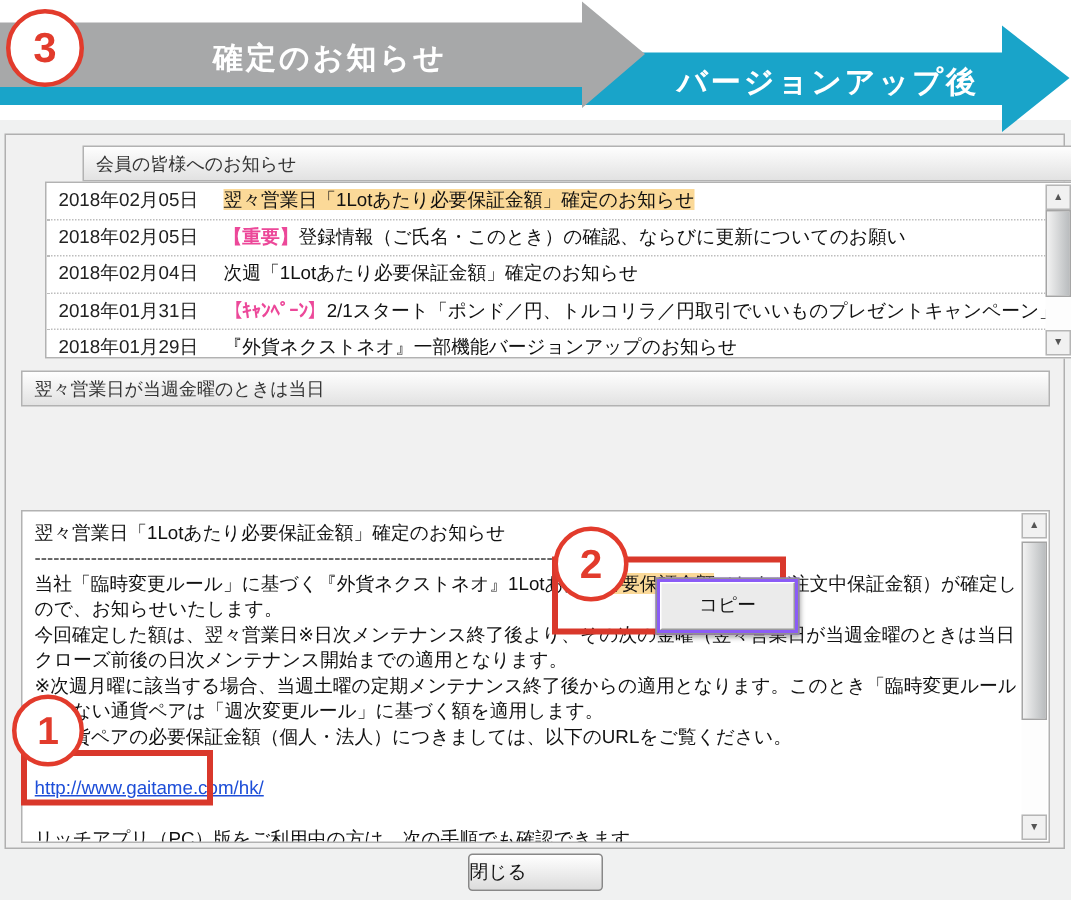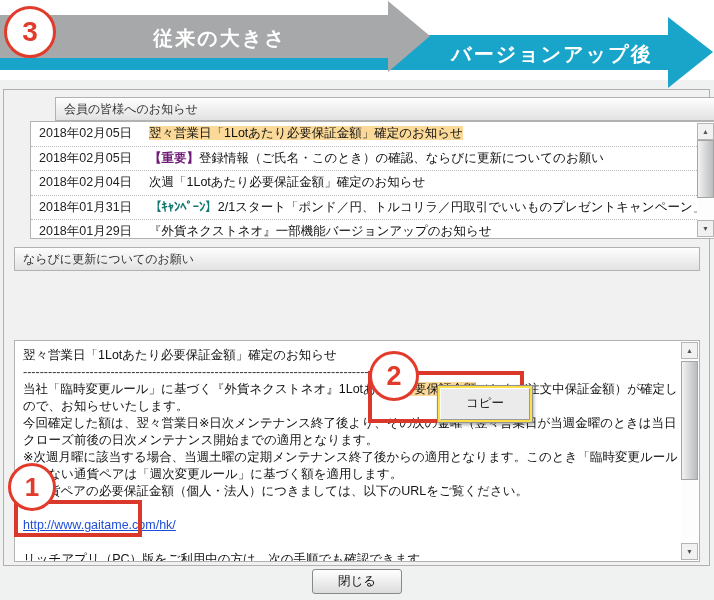--- a/index.html
+++ b/index.html
@@ -17,22 +17,22 @@
 
   .sec-header{position:absolute;left:14px;width:686px;height:24px;box-sizing:border-box;
               border:1px solid #b2b2b2;background:linear-gradient(#fefefe,#e2e2e2);
               font-size:12px;color:#333;line-height:22px;padding-left:8px;}
   .listbox{position:absolute;left:30px;width:686px;background:#fff;box-sizing:border-box;
            border:1px solid #b2b2b2;overflow:hidden;}
   .row{height:23.5px;line-height:23.5px;border-bottom:1px dotted #bdbdbd;font-size:12.5px;
        white-space:nowrap;overflow:hidden;padding-left:8px;padding-right:22px;color:#111;}
   .row .date{display:inline-block;width:110px;color:#222;}
   .hl{background:#fbd998;}
-  .red{color:#701a75;font-weight:bold;}
-  .blue{color:#0f766e;font-weight:bold;}
+  .red{color:#ec4899;font-weight:bold;}
+  .blue{color:#ec4899;font-weight:bold;}
 
   .scrollbar{position:absolute;top:1px;right:1px;bottom:1px;width:17px;background:#fdfdfd;}
   .sb-btn{position:absolute;left:0;width:17px;height:17px;box-sizing:border-box;background:#f1f1f1;
           border:1px solid #b5b5b5;font-size:7px;color:#555;text-align:center;line-height:15px;}
   .sb-up{top:0;} .sb-down{bottom:0;}
   .sb-thumb{position:absolute;left:0;width:17px;box-sizing:border-box;
             background:linear-gradient(90deg,#f2f2f2,#b9bcbe);border:1px solid #a5a5a5;}
 
   .detail{position:absolute;left:14px;top:340px;width:686px;height:222px;box-sizing:border-box;
           background:#fff;border:1px solid #b2b2b2;overflow:hidden;}
@@ -45,41 +45,41 @@
               border-radius:50%;color:#e23b2c;font-weight:bold;text-align:center;z-index:30;}
   .c3{left:4px;top:6px;width:52px;height:52px;line-height:46px;font-size:28px;}
   .c2{left:369px;top:351px;width:50px;height:50px;line-height:44px;font-size:27px;}
   .c1{left:8px;top:463px;width:48px;height:48px;line-height:42px;font-size:26px;}
 
   .red-rect{position:absolute;box-sizing:border-box;border:4px solid #d9382b;z-index:20;}
   .rect-copy{left:368px;top:371px;width:156px;height:52px;}
   .rect-url{left:14px;top:500px;width:128px;height:37px;}
 
   .copy-menu{position:absolute;left:437px;top:385px;width:96px;height:38px;box-sizing:border-box;
-             background:#fde047;border:1px solid #919191;box-shadow:1px 2px 3px rgba(0,0,0,.3);z-index:25;}
+             background:#8b5cf6;border:1px solid #919191;box-shadow:1px 2px 3px rgba(0,0,0,.3);z-index:25;}
   .copy-item{position:absolute;left:2px;top:2px;right:2px;bottom:2px;background:#ebebeb;
              border-top:1px solid #fff;border-left:1px solid #fff;
              border-right:1px solid #9b9b9b;border-bottom:1px solid #9b9b9b;
              text-align:center;line-height:29px;font-size:12.5px;color:#111;}
 
   .close-btn{position:absolute;left:312px;top:569px;width:90px;height:25px;box-sizing:border-box;
              border:1px solid #888;border-radius:3px;background:linear-gradient(#ffffff,#dcdcdc);
-             font-size:12.5px;color:#111;text-align:center;line-height:22px;}
+             font-size:12.5px;color:#111;line-height:22px;}
 </style>
 </head>
 <body>
 
 <div class="page">
   <div class="page-lower"></div>
 
   <svg class="arrows-svg" width="714" height="92">
     <polygon points="0,35 668,35 668,17 713,52 668,88 668,70 0,70" fill="#19a4c9"></polygon>
     <polygon points="0,15 388,15 388,1 430,36 388,72 388,58 0,58" fill="#a7a8a9"></polygon>
   </svg>
-  <div class="arrow-label label-old">従来の大きさ</div>
+  <div class="arrow-label label-old">確定のお知らせ</div>
   <div class="arrow-label label-new">バージョンアップ後</div>
 
   <div class="outer-box"></div>
 
   <div class="sec-header" style="top:97px;margin-left:41px;">会員の皆様へのお知らせ</div>
   <div class="listbox" style="top:121px;height:118px;">
     <div class="row">
       <span class="date">2018年02月05日</span><span class="hl">翌々営業日「1Lotあたり必要保証金額」確定のお知らせ</span>
     </div>
     <div class="row">
@@ -94,21 +94,21 @@
     <div class="row">
       <span class="date">2018年01月29日</span><span>『外貨ネクストネオ』一部機能バージョンアップのお知らせ</span>
     </div>
     <div class="scrollbar">
       <div class="sb-btn sb-up">▲</div>
       <div class="sb-thumb" style="top:17px;height:58px;"></div>
       <div class="sb-btn sb-down">▼</div>
     </div>
   </div>
 
-  <div class="sec-header" style="top:247px;">ならびに更新についてのお願い</div>
+  <div class="sec-header" style="top:247px;">翌々営業日が当週金曜のときは当日</div>
 
   <div class="detail">
     <div class="detail-inner">
       <div class="dline">翌々営業日「1Lotあたり必要保証金額」確定のお知らせ</div>
       <div class="dline dashsep">------------------------------------------------------------------------------------------</div>
       <div class="dline"><span>当社「臨時変更ルール」に基づく『外貨ネクストネオ』1Lotあたり</span><span class="hl">必要保証金額</span><span>（および注文中保証金額）が確定しました</span></div>
       <div class="dline">ので、お知らせいたします。</div>
       <div class="dline">今回確定した額は、翌々営業日※日次メンテナンス終了後より、その次の金曜（翌々営業日が当週金曜のときは当日）ＮＹ</div>
       <div class="dline">クローズ前後の日次メンテナンス開始までの適用となります。</div>
       <div class="dline">※次週月曜に該当する場合、当週土曜の定期メンテナンス終了後からの適用となります。このとき「臨時変更ルール」に該</div>

